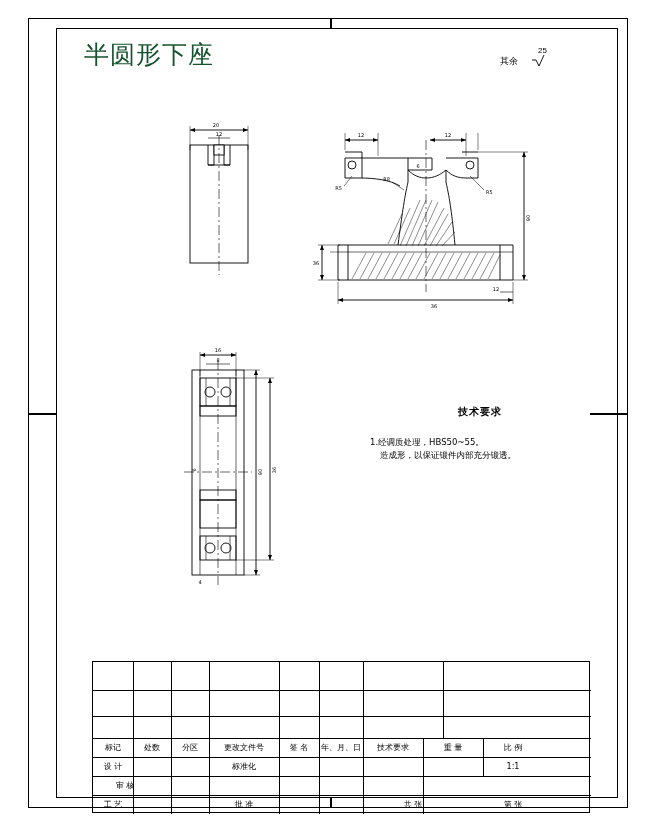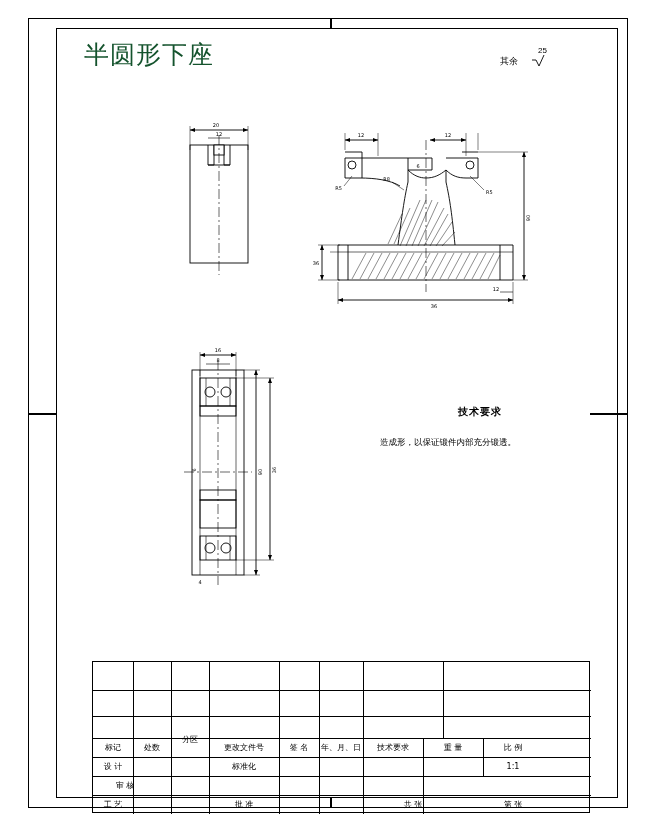--- a/index.html
+++ b/index.html
@@ -327,20 +327,21 @@
 
         <text x="200" y="584" text-anchor="middle" fill="#000" stroke="none">4</text>
         <text x="196" y="470" text-anchor="middle" fill="#000" stroke="none" transform="rotate(-90,196,470)">6</text>
       </g>
 
     </g>
   </svg>
 
   <div class="tech-req">
     <div class="tr-title">技术要求</div>
+    <div class="tr-line">1.经调质处理，HBS50~55。</div>
     <div class="tr-line tr-indent">造成形，以保证锻件内部充分锻透。</div>
   </div>
 
   <div class="title-block">
 
     <div class="tb-line tb-h" style="left:0; top:28px;  width:498px;"></div>
     <div class="tb-line tb-h" style="left:0; top:54px;  width:498px;"></div>
     <div class="tb-line tb-h" style="left:0; top:76px;  width:498px;"></div>
     <div class="tb-line tb-h" style="left:0; top:95px;  width:498px;"></div>
     <div class="tb-line tb-h" style="left:0; top:114px; width:498px;"></div>
@@ -352,21 +353,21 @@
     <div class="tb-line tb-v" style="left:186px; top:0;    height:152px;"></div>
     <div class="tb-line tb-v" style="left:226px; top:0;    height:152px;"></div>
     <div class="tb-line tb-v" style="left:270px; top:0;    height:152px;"></div>
 
     <div class="tb-line tb-v" style="left:330px; top:76px; height:76px;"></div>
     <div class="tb-line tb-v" style="left:390px; top:76px; height:38px;"></div>
     <div class="tb-line tb-v" style="left:350px; top:0;    height:76px;"></div>
 
     <div class="tb-cell small" style="left:0;   top:76px; width:40px;  height:19px;">标记</div>
     <div class="tb-cell small" style="left:40px;top:76px; width:38px;  height:19px;">处数</div>
-    <div class="tb-cell small" style="left:78px;top:68px; width:38px;  height:19px;">分区</div>
+    <div class="tb-cell small" style="left:78px;top:76px; width:38px;  height:19px;">分区</div>
     <div class="tb-cell small" style="left:116px;top:76px;width:70px;  height:19px;text-align:right;">更改文件号</div>
     <div class="tb-cell small" style="left:186px;top:76px;width:40px;  height:19px;">签 名</div>
     <div class="tb-cell small" style="left:226px;top:76px;width:44px;  height:19px;">年、月、日</div>
 
     <div class="tb-cell small" style="left:0;   top:95px;  width:40px; height:19px;">设 计</div>
     <div class="tb-cell small" style="left:116px;top:95px; width:70px; height:19px;">标准化</div>
     <div class="tb-cell small" style="left:12px;   top:114px; width:40px; height:19px;">审 核</div>
     <div class="tb-cell small" style="left:0;   top:133px; width:40px; height:19px;">工 艺</div>
     <div class="tb-cell small" style="left:116px;top:133px;width:70px; height:19px;">批 准</div>
 

